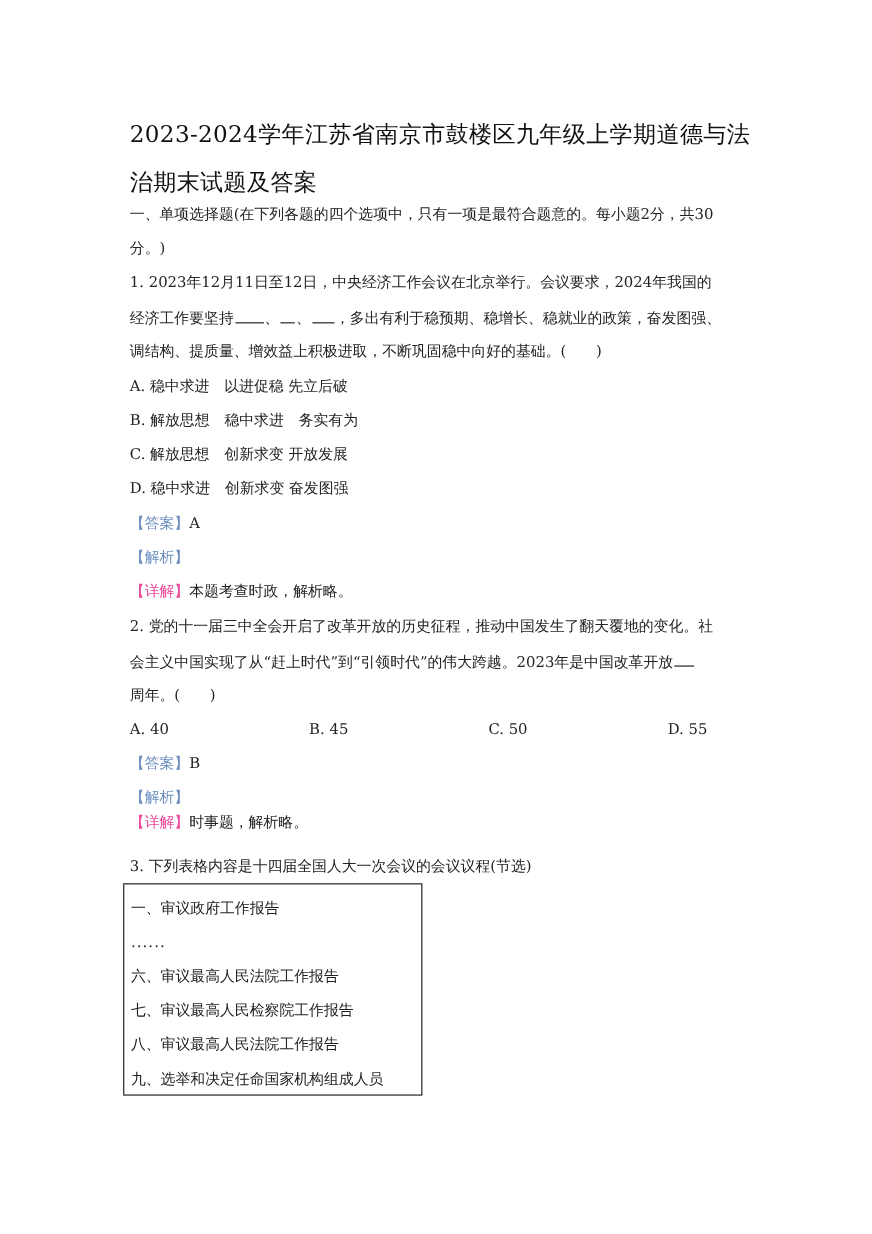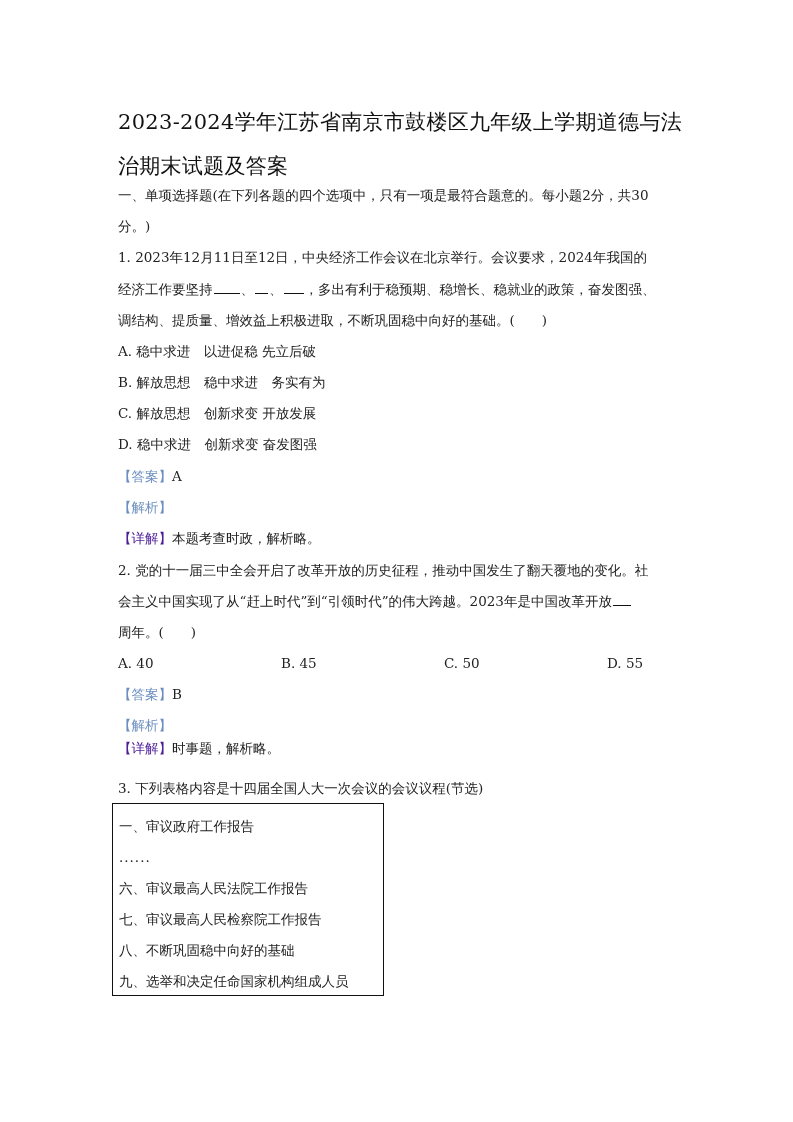--- a/index.html
+++ b/index.html
@@ -3,21 +3,21 @@
 <meta charset="utf-8">
 <style>
   html, body { margin: 0; padding: 0; background: #ffffff; }
   body { width: 793px; height: 1122px; position: relative; overflow: hidden;
          font-family: "DejaVu Serif", "Liberation Serif", serif; color: #111; }
   .title { position: absolute; left: 118px; top: 100px; width: 568px;
            font-size: 21px; font-weight: normal; line-height: 44px; color: #111; letter-spacing: 0.3px; }
   .line { position: absolute; left: 118px; font-size: 13.5px; line-height: 20px; white-space: nowrap; color: #222; }
   .blank { display: inline-block; border-bottom: 1.2px solid #111; height: 14px; vertical-align: baseline; margin: 0 1px; }
   .tag-blue { color: #6c8ebf; margin-top: 34px; }
-  .tag-dark { color: #4c1d95; }
+  .tag-dark { color: #ec4899; }
   .opt-row { position: absolute; left: 118px; width: 530px; font-size: 13.5px; line-height: 20px; color: #222; }
   .opt-row span { position: absolute; top: 0; white-space: nowrap; }
   .agenda { position: absolute; left: 112px; top: 803px; width: 272px; height: 193px;
             border: 1.3px solid #111; box-sizing: border-box; }
   .agenda .item { position: absolute; left: 6px; font-size: 13.5px; line-height: 20px; color: #222; white-space: nowrap; }
 </style>
 </head>
 <body>
 
 <div class="title">
@@ -72,15 +72,15 @@
   <span class="tag-dark">【详解】</span><span>时事题，解析略。</span>
 </div>
 
 <div class="line" style="top:778px">3. 下列表格内容是十四届全国人大一次会议的会议议程(节选)</div>
 
 <div class="agenda">
   <div class="item" style="top:12px">一、审议政府工作报告</div>
   <div class="item" style="top:43px; letter-spacing:1px">......</div>
   <div class="item" style="top:74px">六、审议最高人民法院工作报告</div>
   <div class="item" style="top:105px">七、审议最高人民检察院工作报告</div>
-  <div class="item" style="top:136px">八、不断巩固稳中向好的基础</div>
+  <div class="item" style="top:136px">八、审议最高人民法院工作报告</div>
   <div class="item" style="top:167px">九、选举和决定任命国家机构组成人员</div>
 </div>
 
 </body></html>

